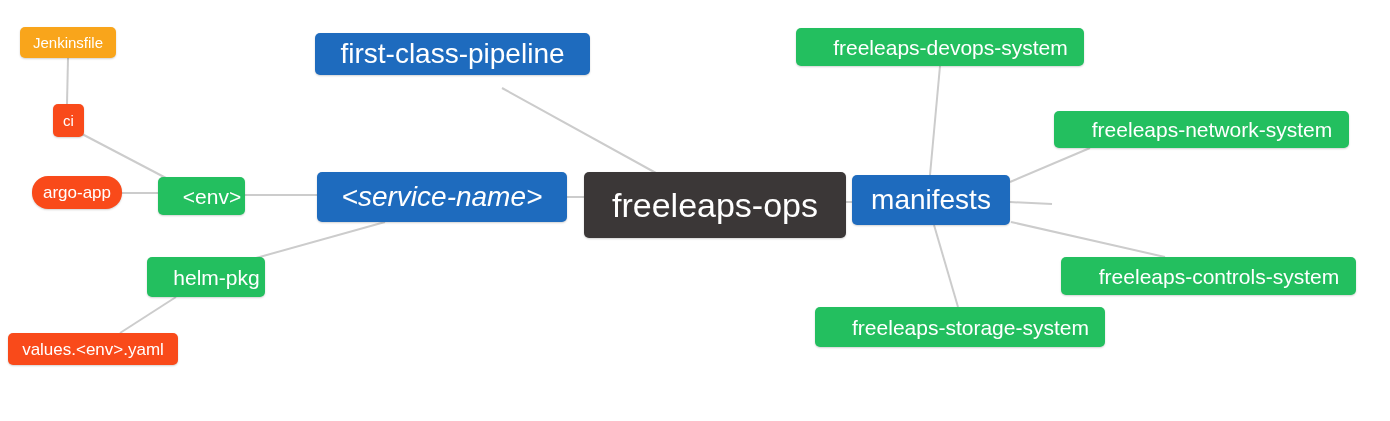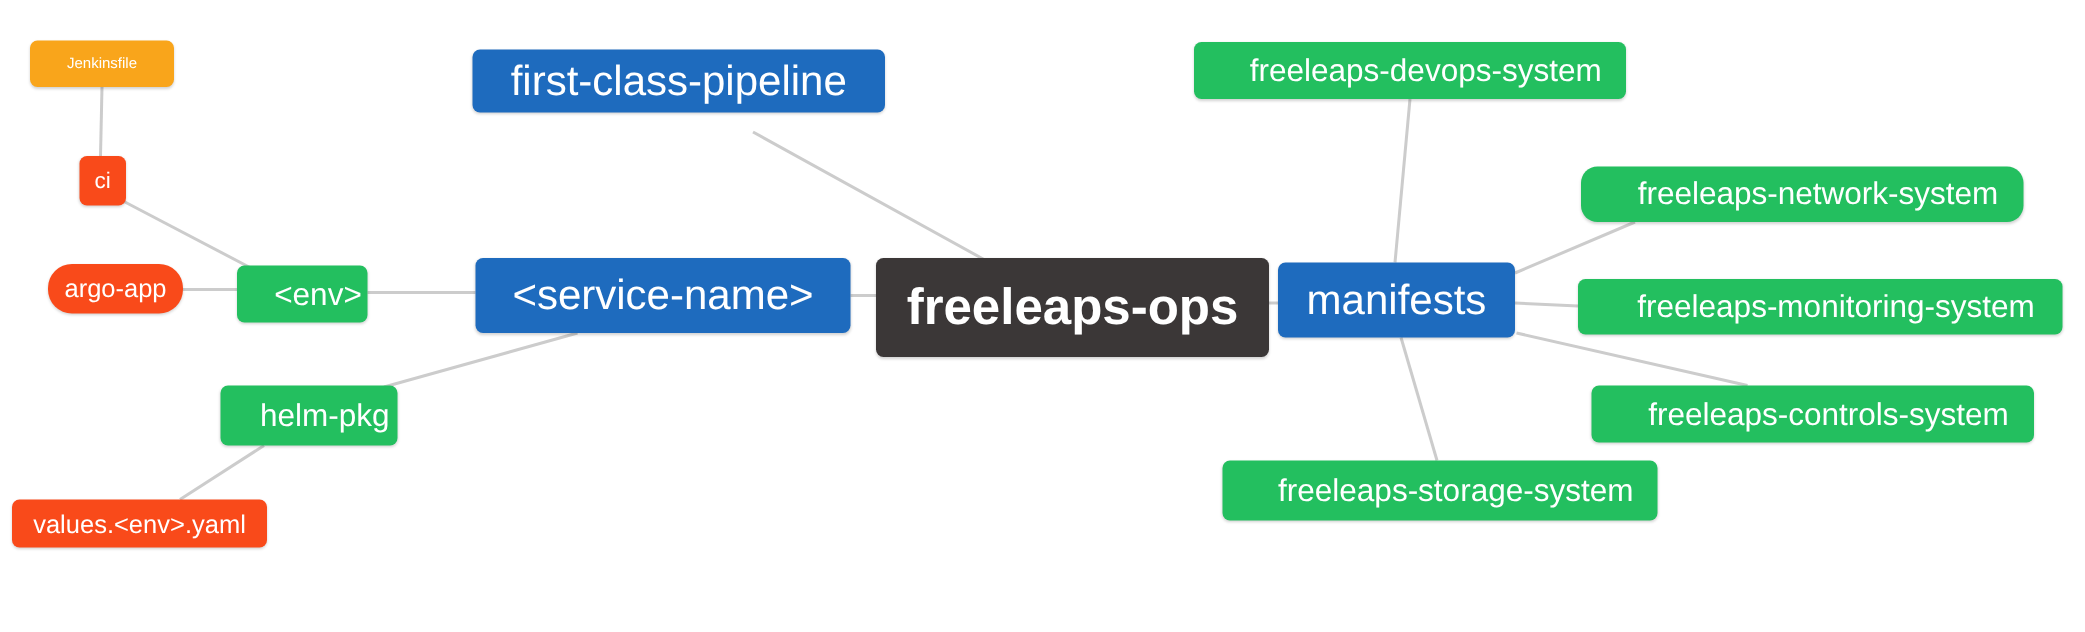--- a/index.html
+++ b/index.html
@@ -26,32 +26,32 @@
     cursor: pointer;
     line-height: 1;
   }
   .c-blue   { background: var(--blue,   #1e6bbe); }
   .c-green  { background: var(--green,  #23bf5f); padding-left: 21px; }
   .c-red    { background: var(--red,    #f94a1a); }
   .c-orange { background: var(--orange, #f9a51b); }
   .c-dark   { background: var(--dark,   #3b3737); }
 
   
-  #n-jenkinsfile      { left: 20px;   top: 27px;  width: 96px;  height: 31px; font-size: 10px; }
+  #n-jenkinsfile      { left: 20px;   top: 27px;  width: 96px;  height: 31px; font-size: 15px; }
   #n-ci               { left: 53px;   top: 104px; width: 31px;  height: 33px; font-size: 15px; }
   #n-argo-app         { left: 32px;   top: 176px; width: 90px;  height: 33px; font-size: 17px; border-radius: 16px; }
   #n-env              { left: 158px;  top: 177px; width: 87px;  height: 38px; font-size: 21px; }
   #n-helm-pkg         { left: 147px;  top: 257px; width: 118px; height: 40px; font-size: 21px; }
   #n-values-yaml      { left: 8px;    top: 333px; width: 170px; height: 32px; font-size: 17px; }
   #n-pipeline         { left: 315px;  top: 33px;  width: 275px; height: 42px; font-size: 28px; }
-  #n-service-name     { left: 317px;  top: 172px; width: 250px; height: 50px; font-size: 28px; }
-  #n-freeleaps-ops    { left: 584px;  top: 172px; width: 262px; height: 66px; font-size: 34px; font-weight: bold; }
+  #n-service-name     { left: 317px;  top: 172px; width: 250px; height: 50px; font-size: 28px; font-style: italic; }
+  #n-freeleaps-ops    { left: 584px;  top: 172px; width: 262px; height: 66px; font-size: 34px; }
   #n-manifests        { left: 852px;  top: 175px; width: 158px; height: 50px; font-size: 28px; text-align: right; }
   #n-devops-system    { left: 796px;  top: 28px;  width: 288px; height: 38px; font-size: 21px; }
-  #n-network-system   { left: 1054px; top: 111px; width: 295px; height: 37px; font-size: 21px; border-radius: 11px; }
+  #n-network-system   { left: 1054px; top: 111px; width: 295px; height: 37px; font-size: 21px; }
   #n-monitoring-system{ left: 1052px; top: 186px; width: 323px; height: 37px; font-size: 21px; }
   #n-controls-system  { left: 1061px; top: 257px; width: 295px; height: 38px; font-size: 21px; }
   #n-storage-system   { left: 815px;  top: 307px; width: 290px; height: 40px; font-size: 21px; text-align: right; }
 </style>
 </head>
 <body>
 
 <div id="canvas">
 
   <svg class="edges" viewBox="0 0 1390 421" aria-hidden="true">
@@ -76,17 +76,16 @@
   <div class="node c-red" id="n-argo-app">argo-app</div>
   <div class="node c-green" id="n-env">&lt;env&gt;</div>
   <div class="node c-green" id="n-helm-pkg">helm-pkg</div>
   <div class="node c-red" id="n-values-yaml">values.&lt;env&gt;.yaml</div>
   <div class="node c-blue" id="n-pipeline">first-class-pipeline</div>
   <div class="node c-blue" id="n-service-name">&lt;service-name&gt;</div>
   <div class="node c-dark" id="n-freeleaps-ops">freeleaps-ops</div>
   <div class="node c-blue" id="n-manifests">manifests</div>
   <div class="node c-green" id="n-devops-system">freeleaps-devops-system</div>
   <div class="node c-green" id="n-network-system">freeleaps-network-system</div>
-  <div class="node c-green" id="n-monitoring-system">freeleaps-monitoring-system</div>
   <div class="node c-green" id="n-controls-system">freeleaps-controls-system</div>
   <div class="node c-green" id="n-storage-system">freeleaps-storage-system</div>
 
 </div>
 
 </body></html>

